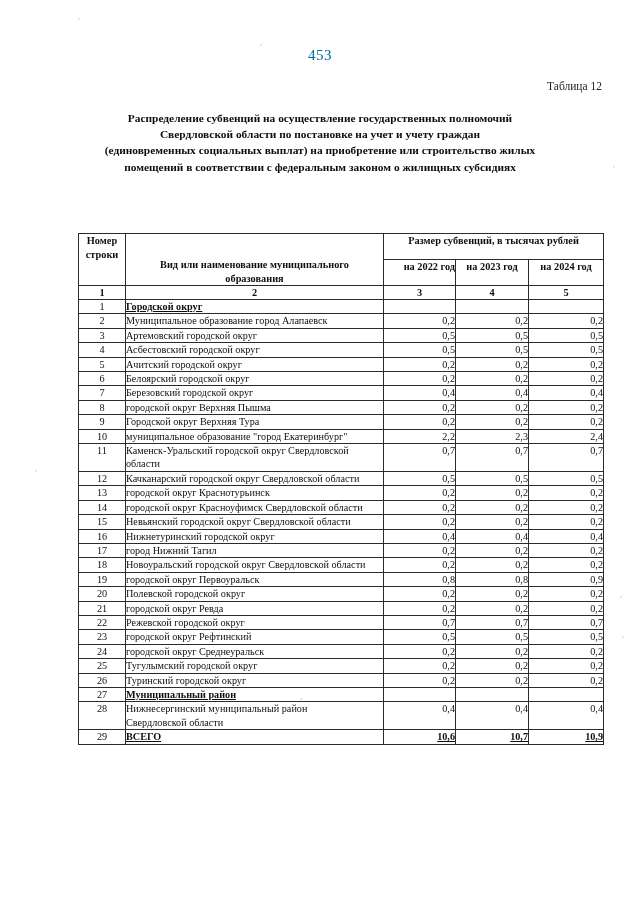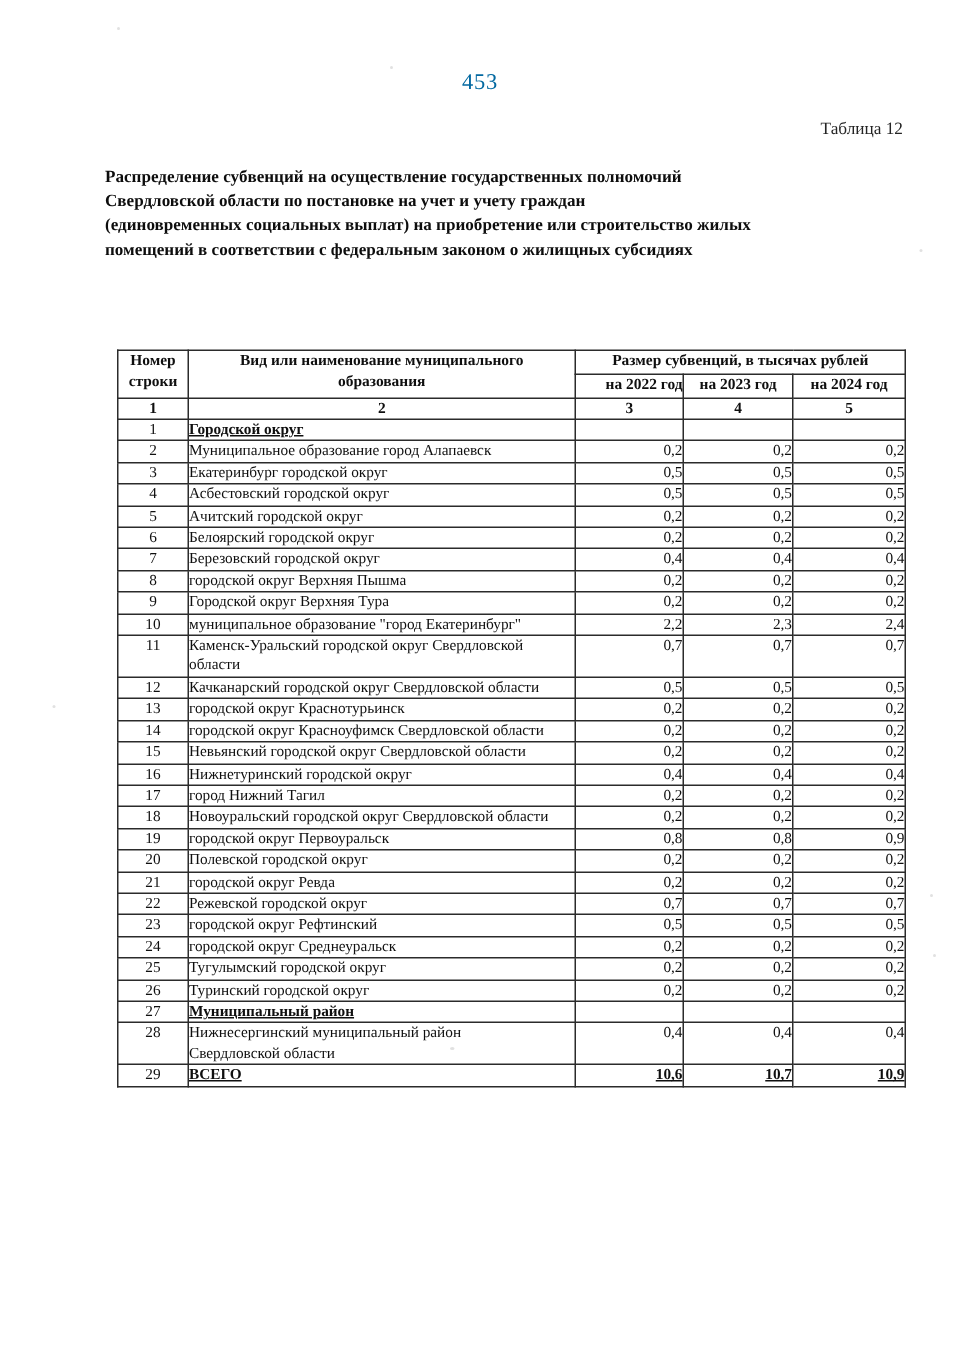--- a/index.html
+++ b/index.html
@@ -45,20 +45,21 @@
     font-size: 11.5px;
     color: #242424;
   }
 
   
   .doc-title {
     position: absolute;
     top: 110px;
     left: 70px;
     width: 500px;
+    text-align: center;
     font-size: 11.4px;
     font-weight: bold;
     line-height: 16.2px;
     color: #0d0d0d;
   }
   .doc-title .tline {
     display: block;
     white-space: nowrap;
   }
 
@@ -189,21 +190,21 @@
         <col class="c-y2">
         <col class="c-y3">
       </colgroup>
       <thead>
         <tr>
           <th class="hcell" rowspan="2" style="height:31px;">
             <span style="display:block;">Номер</span>
             <span style="display:block;">строки</span>
           </th>
           <th class="hcell" rowspan="2">
-            <span style="display:block;">Вид или наименование муниципального</span>
+            <span style="display:block;margin-top:24px;">Вид или наименование муниципального</span>
             <span style="display:block;">образования</span>
           </th>
           <th class="hcell-span" colspan="3" style="height:15px;">Размер субвенций, в тысячах рублей</th>
         </tr>
         <tr>
           <th class="hcell" style="height:15px;text-align:right;">на 2022 год</th>
           <th class="hcell">на 2023 год</th>
           <th class="hcell">на 2024 год</th>
         </tr>
         <tr class="numrow">
@@ -235,21 +236,21 @@
             <td class="cell-name">
               <span class="nm-line">Муниципальное образование город Алапаевск</span>
             </td>
             <td class="cell-val">0,2</td>
             <td class="cell-val">0,2</td>
             <td class="cell-val">0,2</td>
           </tr>
           <tr>
             <td class="cell-num">3</td>
             <td class="cell-name">
-              <span class="nm-line">Екатеринбург городской округ</span>
+              <span class="nm-line">Артемовский городской округ</span>
             </td>
             <td class="cell-val">0,5</td>
             <td class="cell-val">0,5</td>
             <td class="cell-val">0,5</td>
           </tr>
           <tr>
             <td class="cell-num">4</td>
             <td class="cell-name">
               <span class="nm-line">Асбестовский городской округ</span>
             </td>

